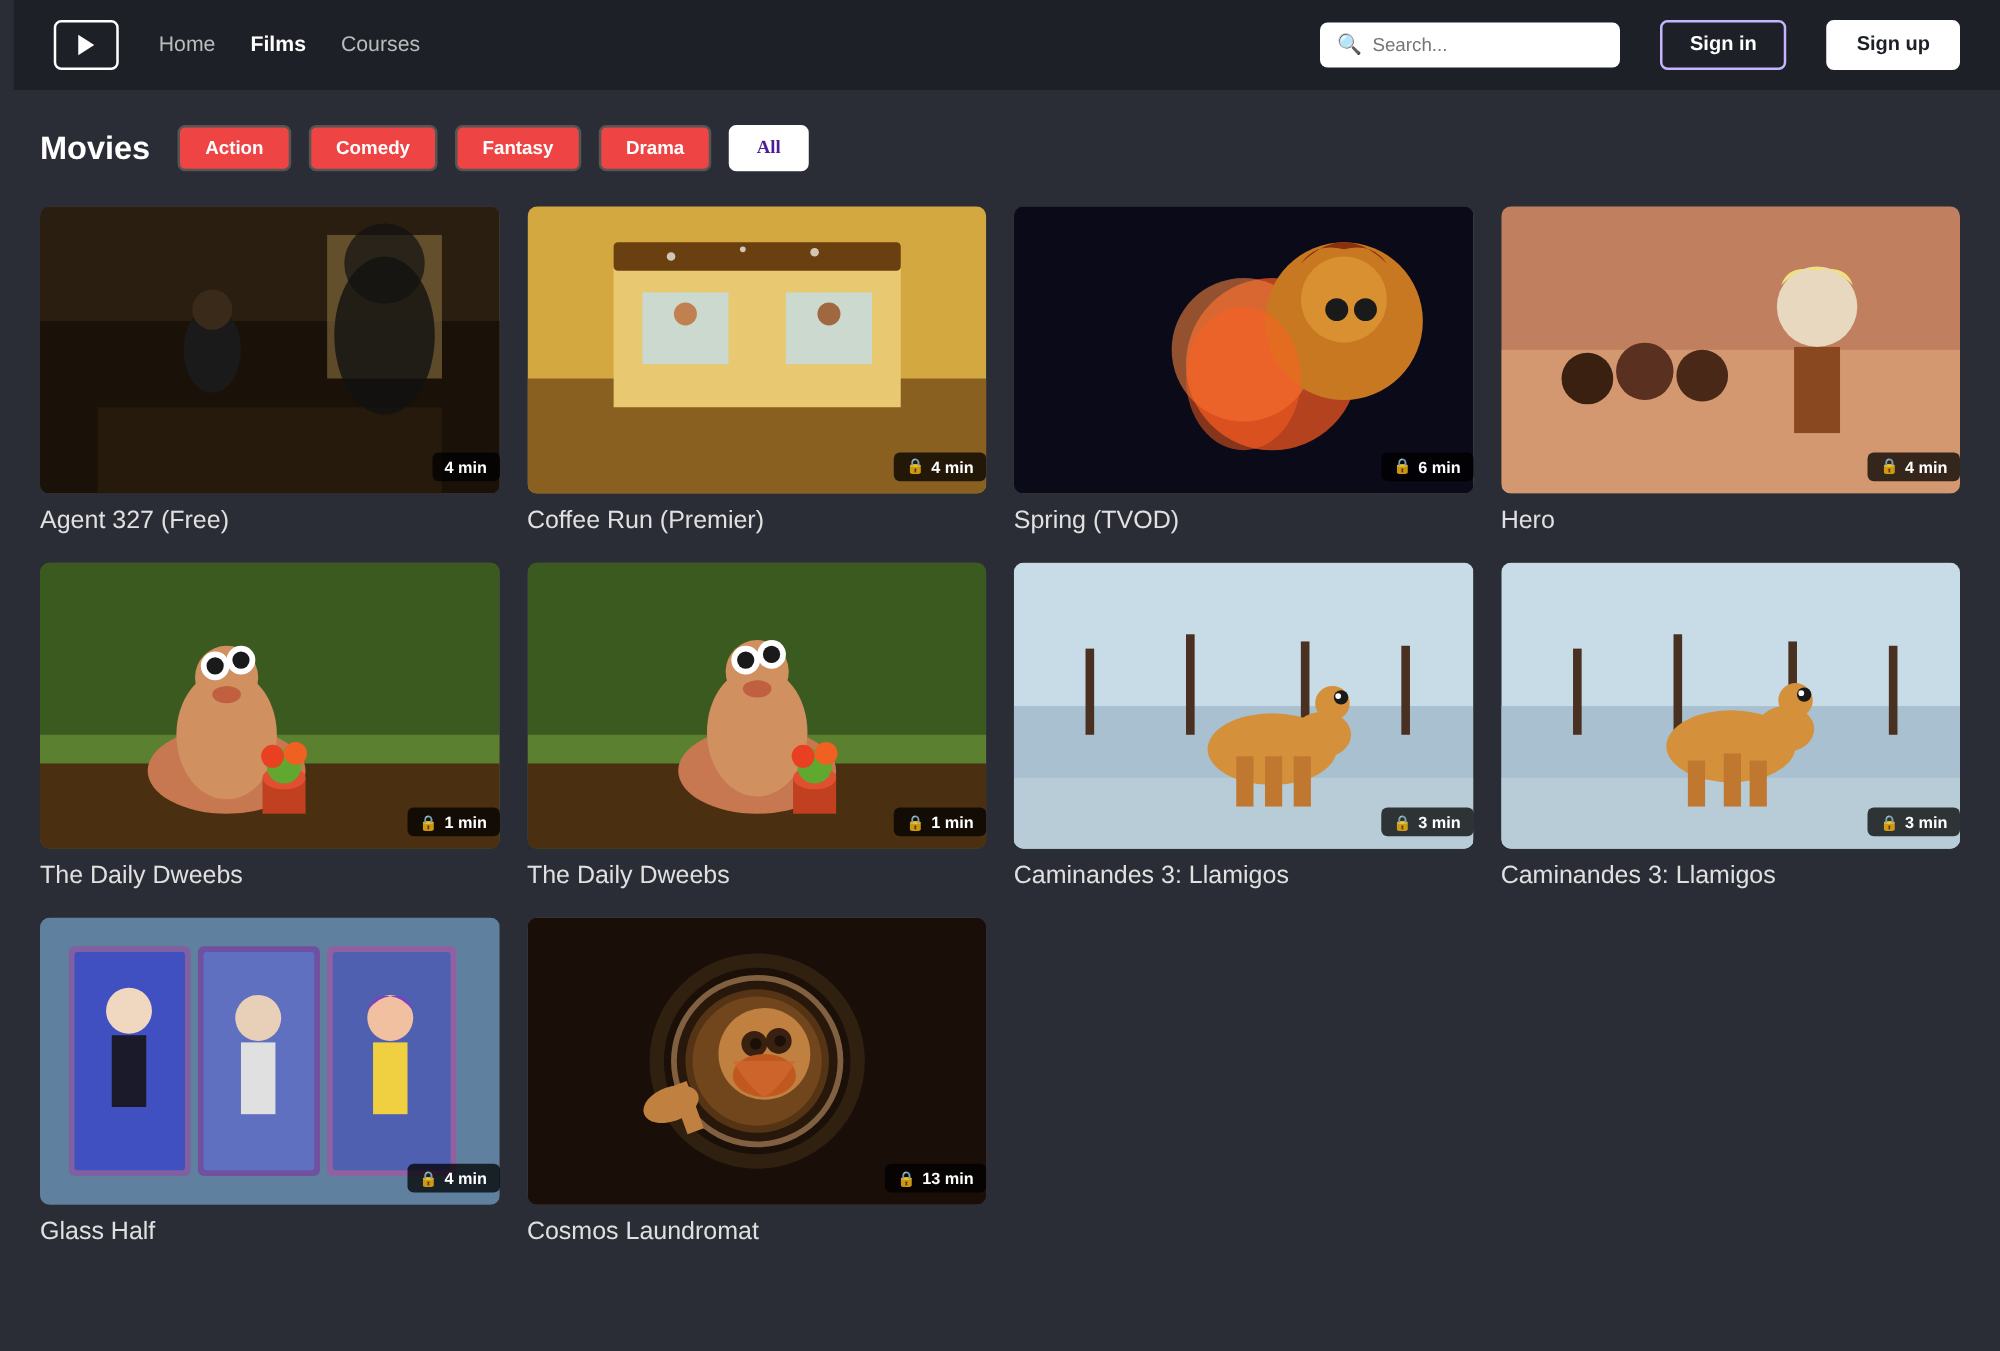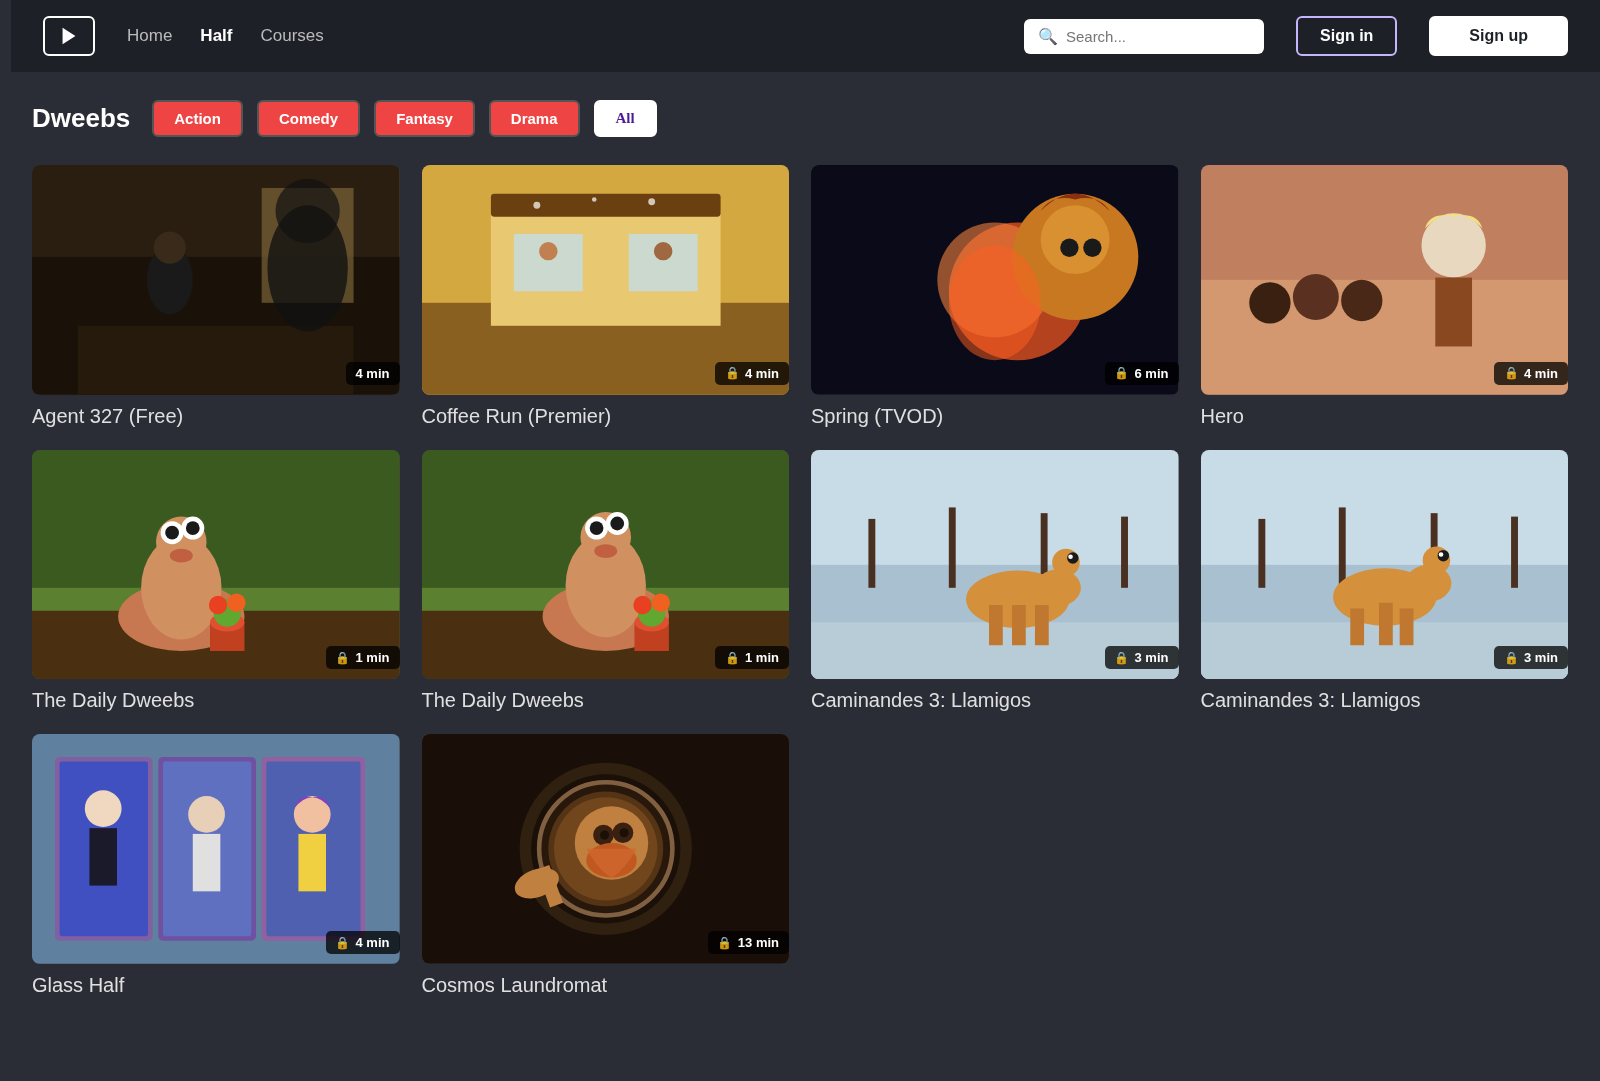--- a/index.html
+++ b/index.html
@@ -70,21 +70,21 @@
       padding: 9px 22px;
       font-size: 16px;
       font-weight: 600;
       cursor: pointer;
     }
     .signup-btn {
       background: #fff;
       color: #1e2028;
       border: 2px solid #fff;
       border-radius: 6px;
-      padding: 9px 38px;
+      padding: 9px 22px;
       font-size: 16px;
       font-weight: 700;
       cursor: pointer;
     }
 
     
     .main {
       padding: 28px 32px;
     }
 
@@ -174,36 +174,36 @@
 <body>
 
 <nav class="navbar">
   <div class="logo-btn">
     <svg viewBox="0 0 24 24">
         <polygon points="5,3 19,12 5,21"></polygon>
       </svg>
   </div>
   <div class="nav-links">
     <a class="nav-link">Home</a>
-    <a class="nav-link active">Half</a>
+    <a class="nav-link active">Films</a>
     <a class="nav-link">Courses</a>
   </div>
   <div class="nav-spacer"></div>
   <div class="search-bar">
     <span class="search-icon-nav">🔍</span>
     <input type="text" placeholder="Search..." style="">
   </div>
   <button class="signin-btn">Sign in</button>
   <button class="signup-btn">Sign up</button>
 </nav>
 
 <div class="main">
 
   <div class="filter-row">
-    <span class="section-title">Dweebs</span>
+    <span class="section-title">Movies</span>
     <button class="filter-btn">Action</button>
     <button class="filter-btn">Comedy</button>
     <button class="filter-btn">Fantasy</button>
     <button class="filter-btn">Drama</button>
     <button class="filter-btn active">All</button>
   </div>
 
   <div class="movie-grid" id="movie-grid">
   <div class="movie-card">
         <div class="movie-thumb">

